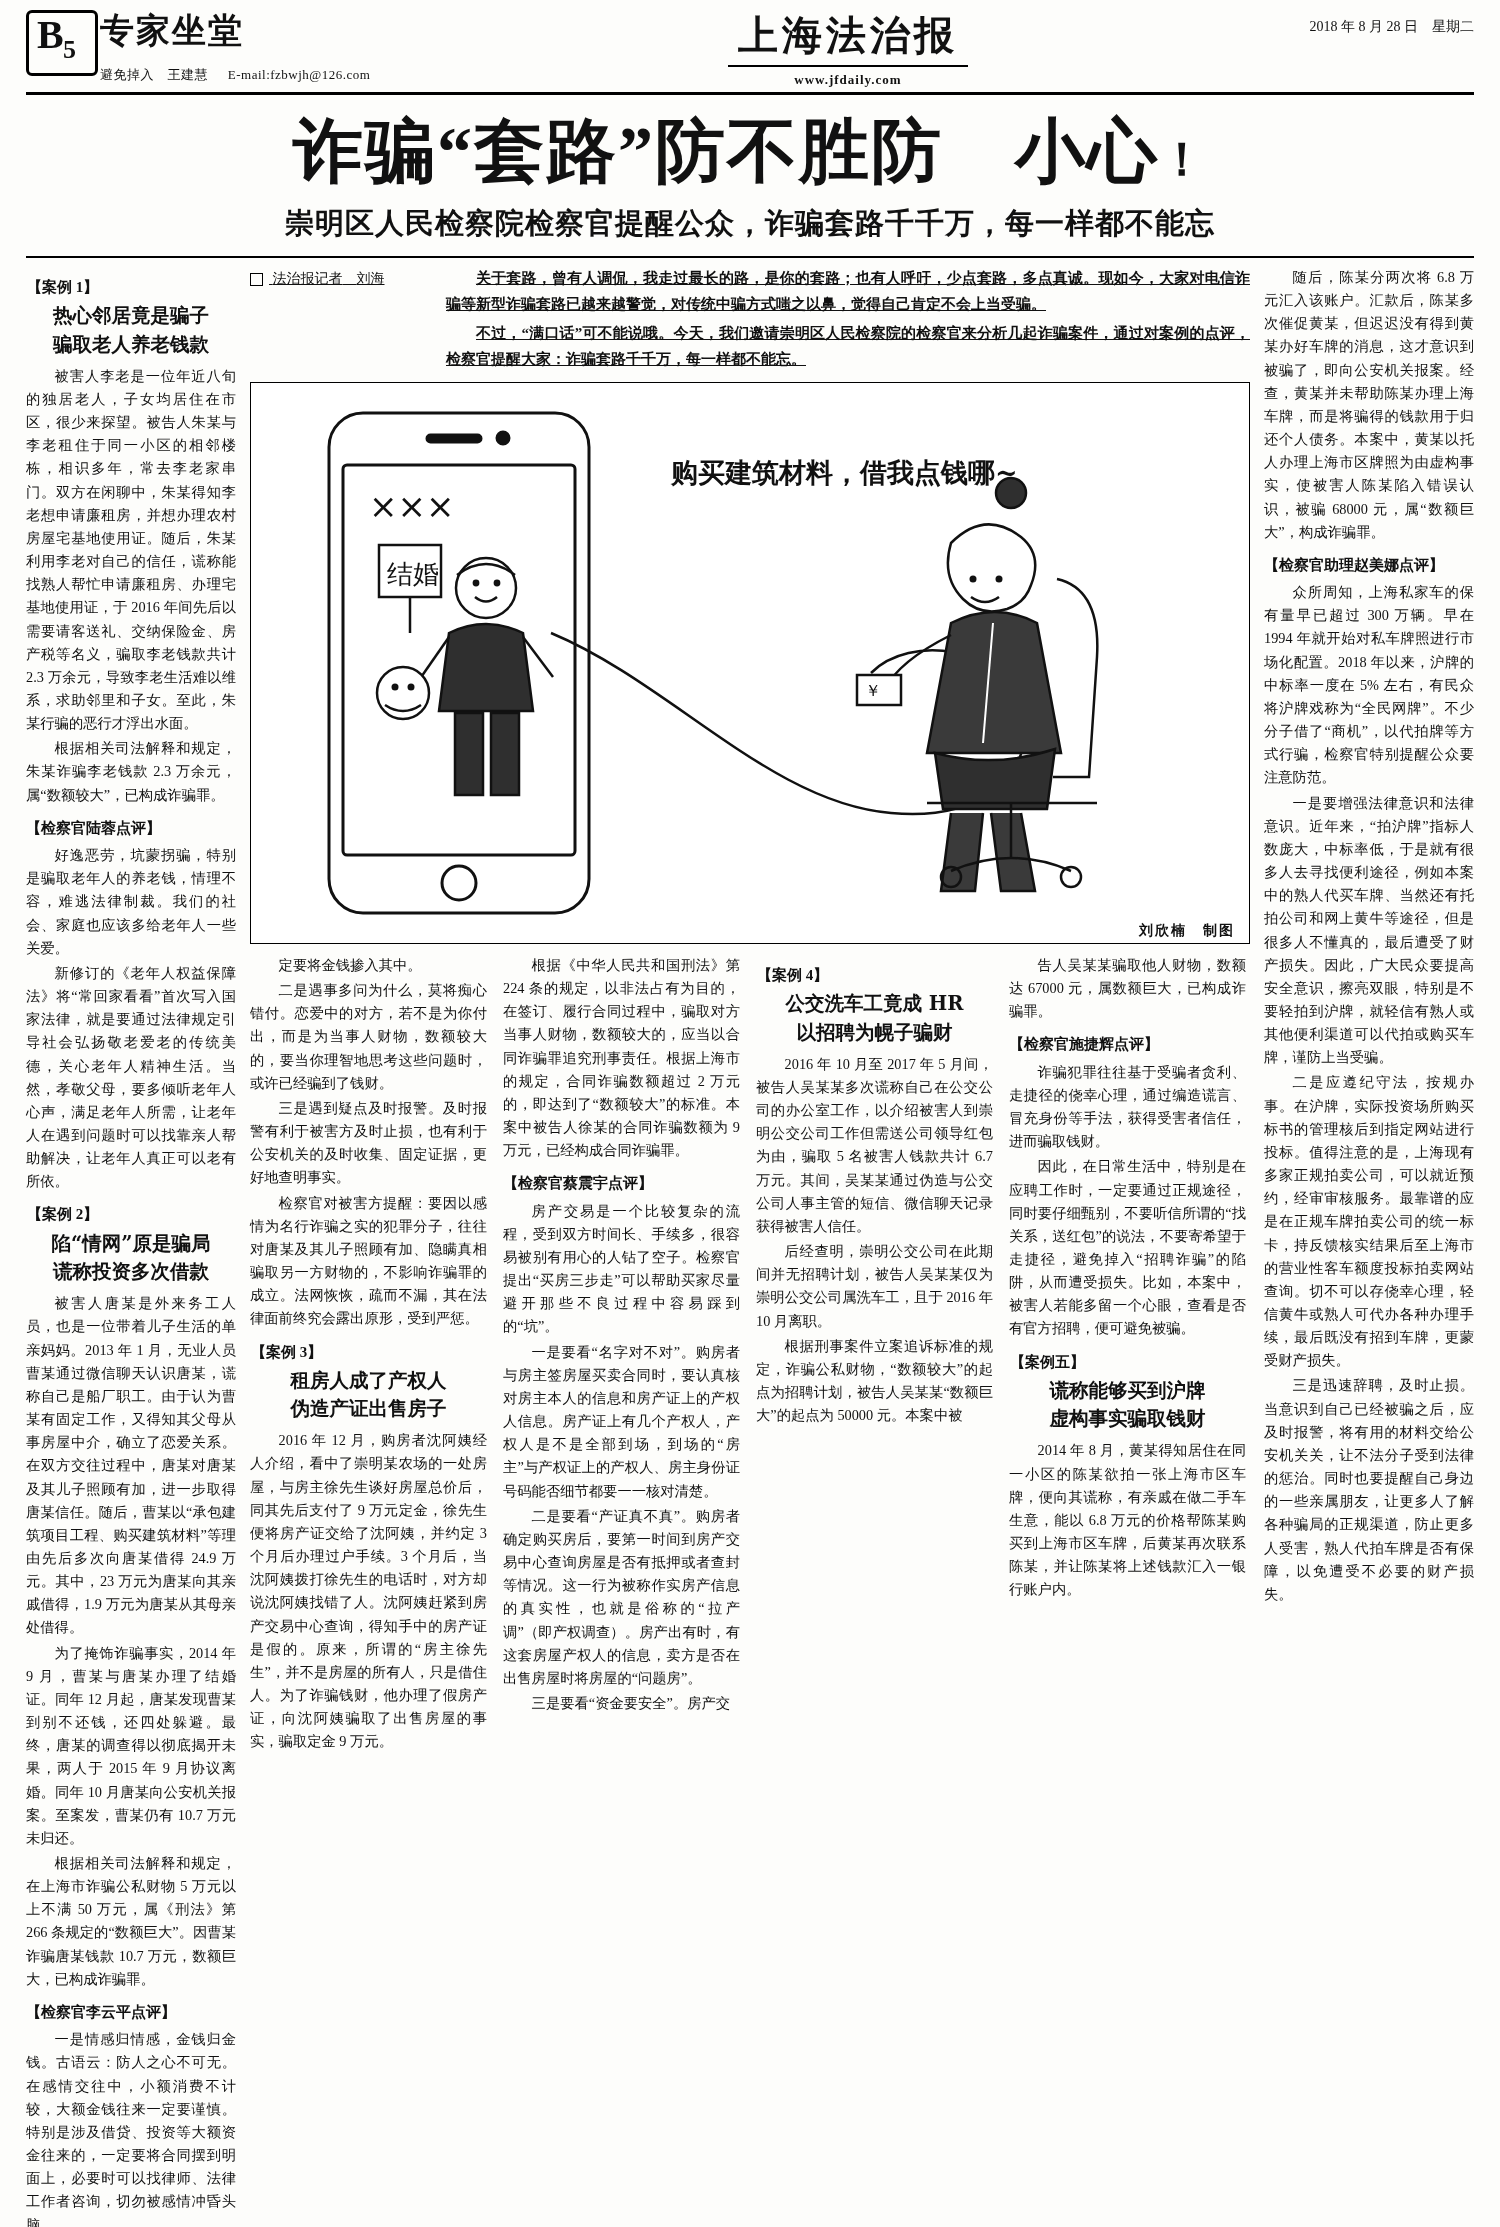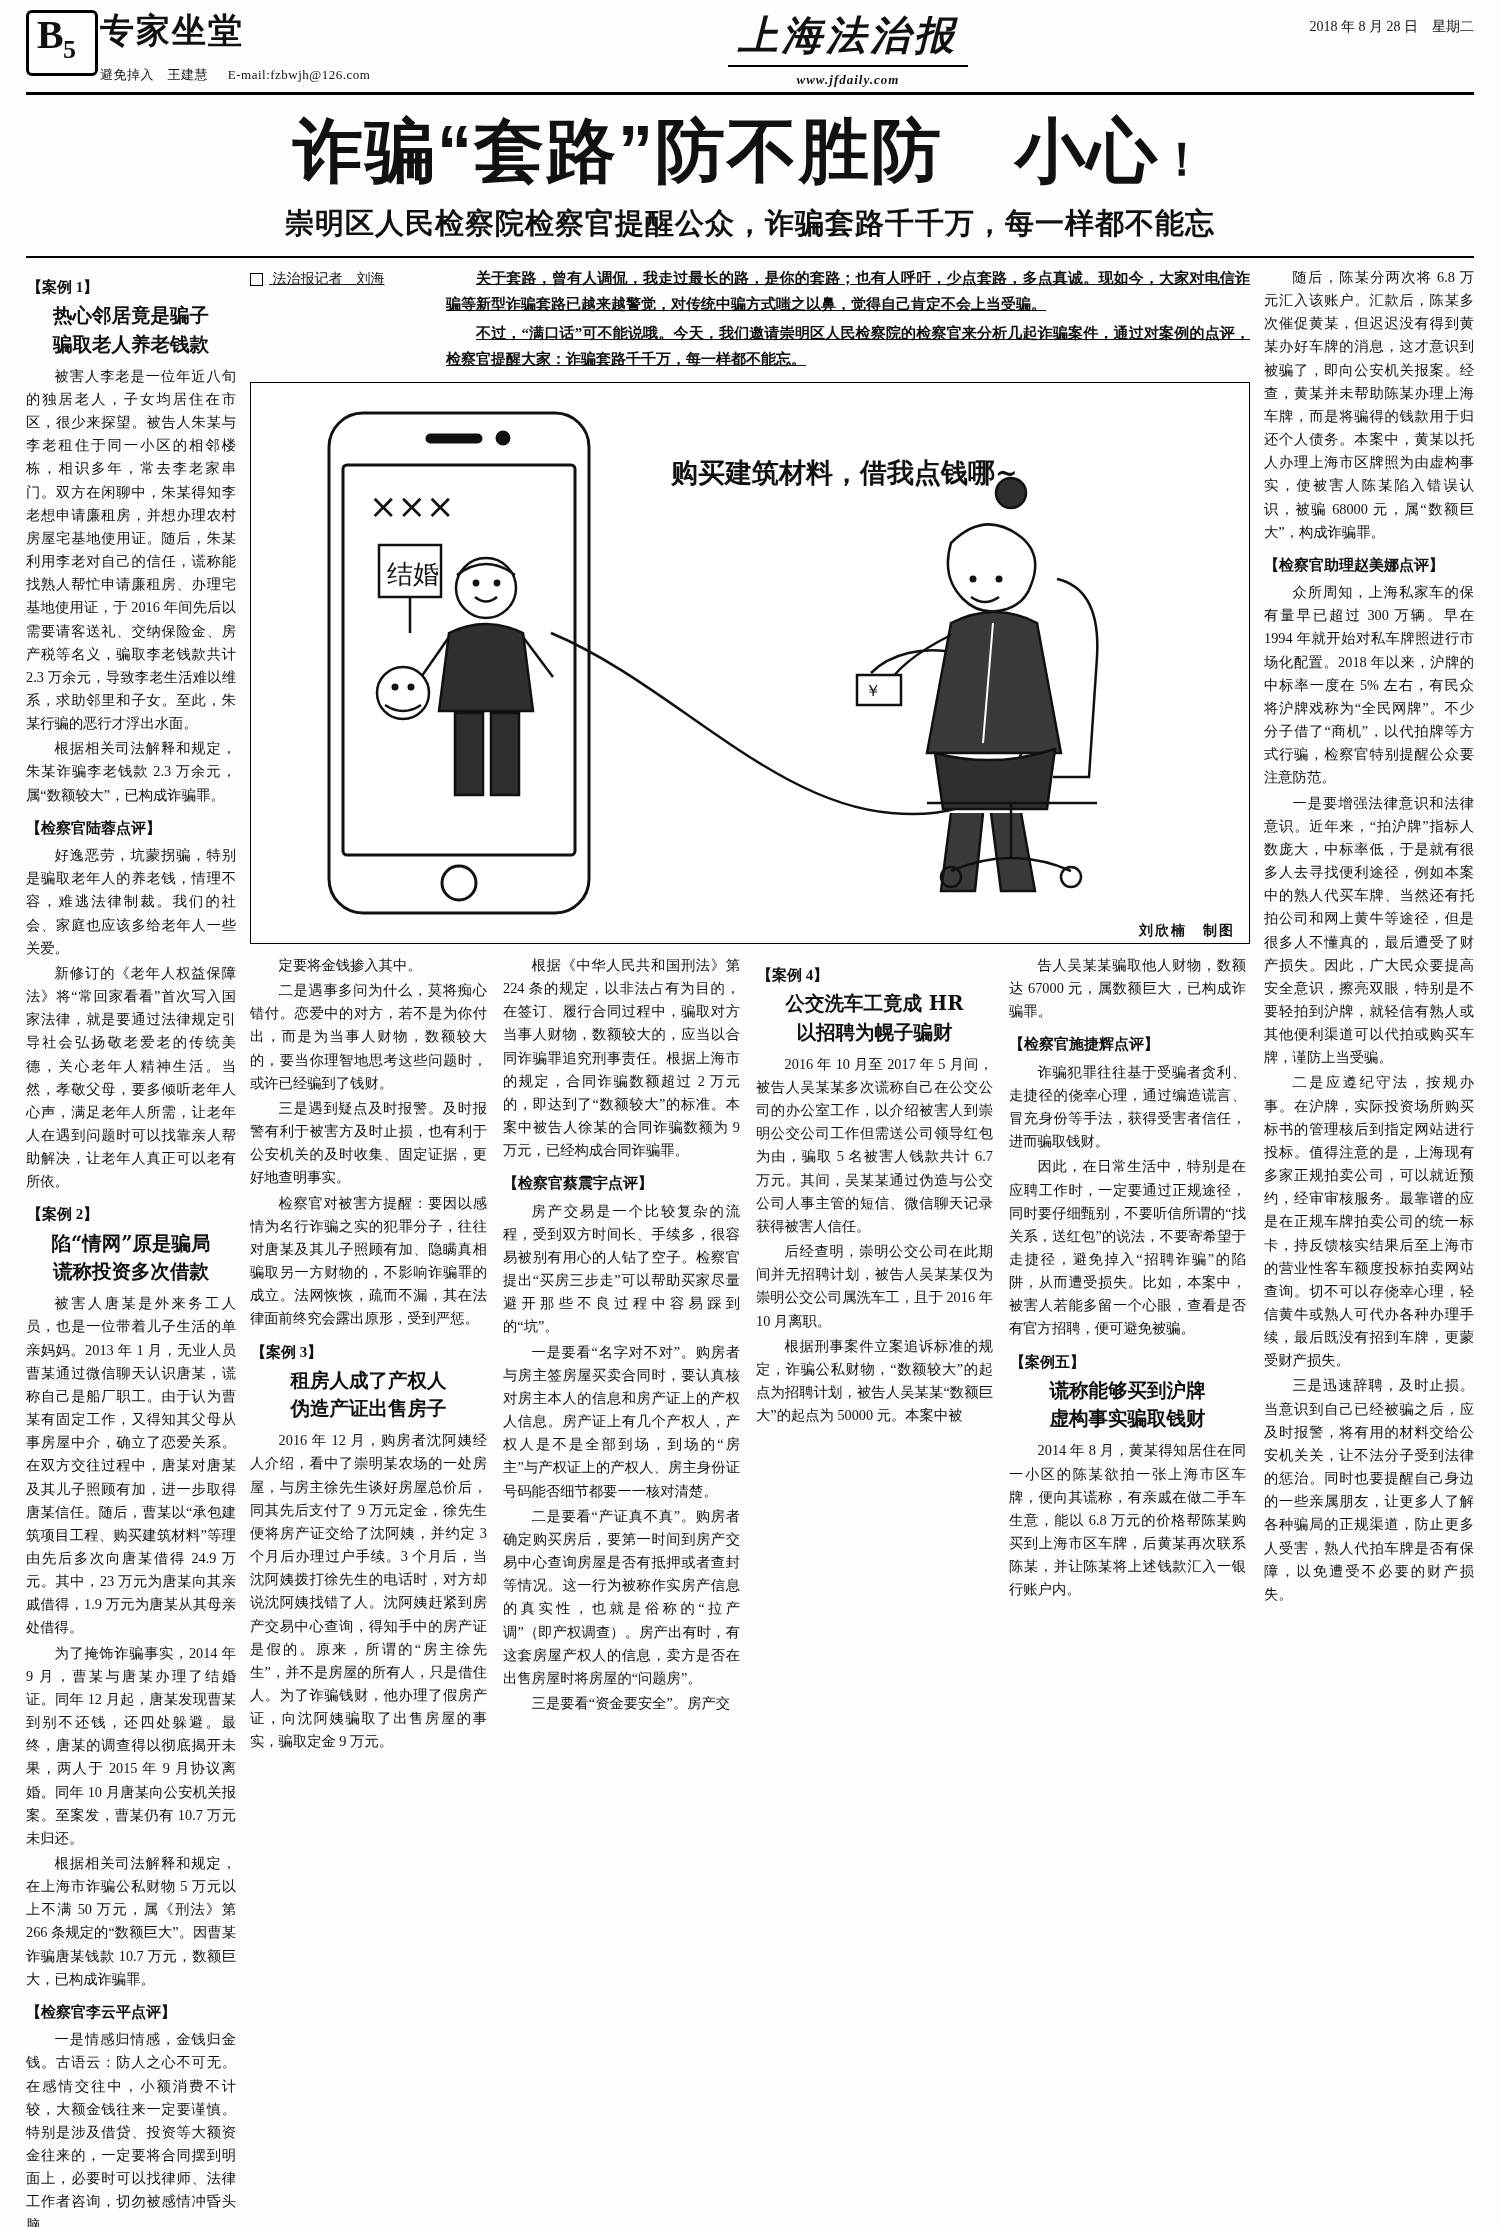--- a/index.html
+++ b/index.html
@@ -14,29 +14,29 @@
 
   
   .masthead{display:flex;align-items:flex-start;border-bottom:3px solid #000;padding-bottom:4px;}
   .mast-logo{width:66px;height:60px;border:3px solid #000;border-radius:6px;position:relative;flex:0 0 auto;margin-top:2px;}
   .mast-logo .b{position:absolute;left:8px;top:-2px;font-size:40px;font-weight:bold;font-family:"Liberation Serif",serif;}
   .mast-logo .num{position:absolute;left:34px;top:22px;font-size:26px;font-weight:bold;}
   .mast-left{margin-left:2px;flex:0 0 auto;}
   .mast-title{font-size:34px;font-weight:bold;letter-spacing:2px;font-family:"DejaVu Serif",serif;}
   .mast-sub{font-size:13px;margin-top:12px;letter-spacing:.5px;}
   .mast-sub span{margin-right:16px;}
-  .mast-center{flex:1 1 auto;text-align:center;font-style:italic;}
+  .mast-center{flex:1 1 auto;text-align:center;}
   .paper-name{display:inline-block;font-size:40px;font-weight:bold;letter-spacing:4px;border-bottom:2px solid #000;padding:0 10px 2px 10px;font-family:"DejaVu Serif",serif;}
   .paper-url{font-size:13px;font-weight:bold;margin-top:5px;letter-spacing:1px;}
   .mast-right{flex:0 0 auto;font-size:14px;padding-top:10px;white-space:nowrap;}
 
   
   .headline{
     text-align:center;font-size:70px;font-weight:bold;letter-spacing:2px;
-    margin:18px 0 0 0;font-family:Liberation Sans, sans-serif;line-height:1.1;
+    margin:18px 0 0 0;font-family:Liberation Serif, serif;line-height:1.1;
   }
   .headline .excl{font-size:46px;}
   .subhead{
     text-align:center;font-size:29px;font-weight:bold;margin-top:14px;letter-spacing:1px;
     font-family:"DejaVu Serif",serif;
   }
   .rule{border-bottom:2px solid #000;margin:12px 0 8px 0;}
 
   
   .body-area{display:flex;gap:14px;}

